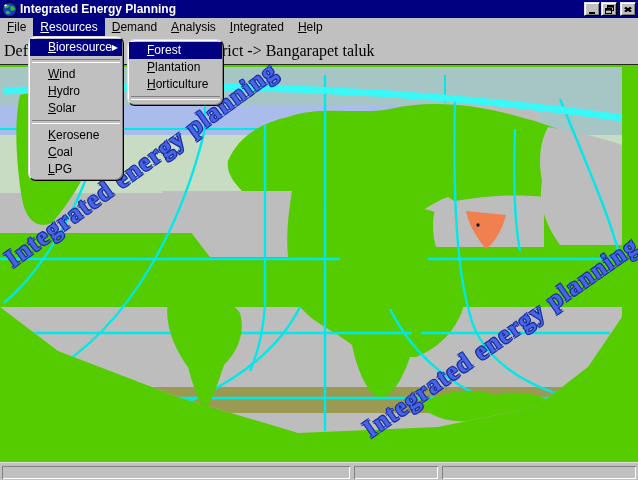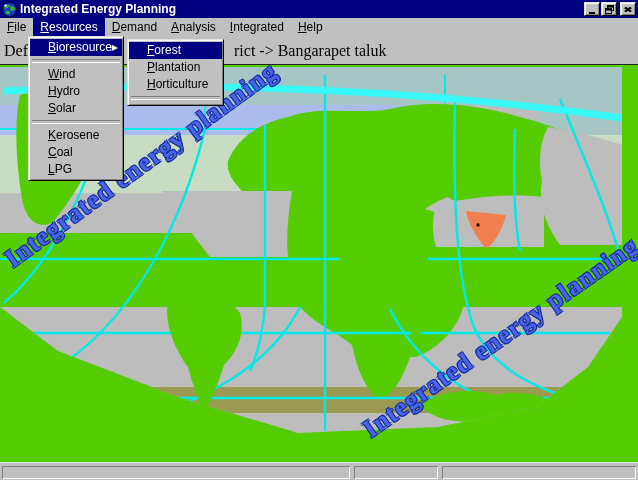--- a/index.html
+++ b/index.html
@@ -28,35 +28,35 @@
   
   .menubar{position:absolute;left:0;top:18px;width:638px;height:18px;background:var(--menu-bg);
     display:flex;align-items:stretch;font-size:12px;}
   .mb-item{display:flex;align-items:center;padding:0 7px;color:var(--menu-text);cursor:default;white-space:nowrap;}
   .mb-item.selected{background:var(--navy);color:#fff;}
   .mb-item u{text-decoration:underline;}
 
   
   .headerstrip{position:absolute;left:0;top:36px;width:638px;height:28px;background:var(--menu-bg);}
   .hdr-frag{position:absolute;top:6px;font-family:"Liberation Serif",serif;font-size:16px;color:#000;white-space:nowrap;}
-  .hdr-left{left:4px;} .hdr-right{left:234px;}
+  .hdr-left{left:4px;} .hdr-right{left:222px;}
 
   
   .map{position:absolute;left:0;top:64px;width:638px;height:398px;border-top:1px solid #262626;box-sizing:content-box;overflow:hidden;}
   .map svg.world{display:block;width:638px;height:398px;}
   .wm{position:absolute;font-family:"Liberation Serif",serif;font-weight:bold;font-size:26px;letter-spacing:1px;
     color:var(--wm);white-space:nowrap;transform-origin:0 50%;
     text-shadow:1px 1px 0 var(--wm-edge),-1px 1px 0 var(--wm-edge),1px -1px 0 var(--wm-edge),-1px -1px 0 var(--wm-edge);}
   .wm1{left:8px;top:182px;transform:rotate(-36deg);}
   .wm2{left:366px;top:352px;transform:rotate(-35deg);}
 
   
   .win-raised{background:var(--menu-bg);border-top:1px solid #dfdfdf;border-left:1px solid #dfdfdf;
     border-right:1px solid #000;border-bottom:1px solid #000;
-    box-shadow:inset 1px 1px 0 #fff,inset -1px -1px 0 #808080;box-sizing:border-box;}
+    box-shadow:inset 1px 1px 0 #fff,inset -1px -1px 0 #808080;box-sizing:border-box;border-radius:8px;}
   .menu{position:absolute;padding:2px 1px;font-size:12px;z-index:10;}
   .menu-resources{left:28px;top:36px;width:96px;}
   .menu-bioresource{left:127px;top:39px;width:97px;}
   .menu-item{position:relative;height:17px;line-height:17px;padding-left:18px;padding-right:4px;color:var(--menu-text);white-space:nowrap;}
   .menu-item.hl{background:var(--navy);color:#fff;}
   .menu-item u{text-decoration:underline;}
   .menu-sep{height:2px;margin:3px 2px;border-top:1px solid #808080;border-bottom:1px solid #fff;}
   .sub-arrow{position:absolute;right:4px;top:0;font-size:8px;line-height:17px;}
 
   

